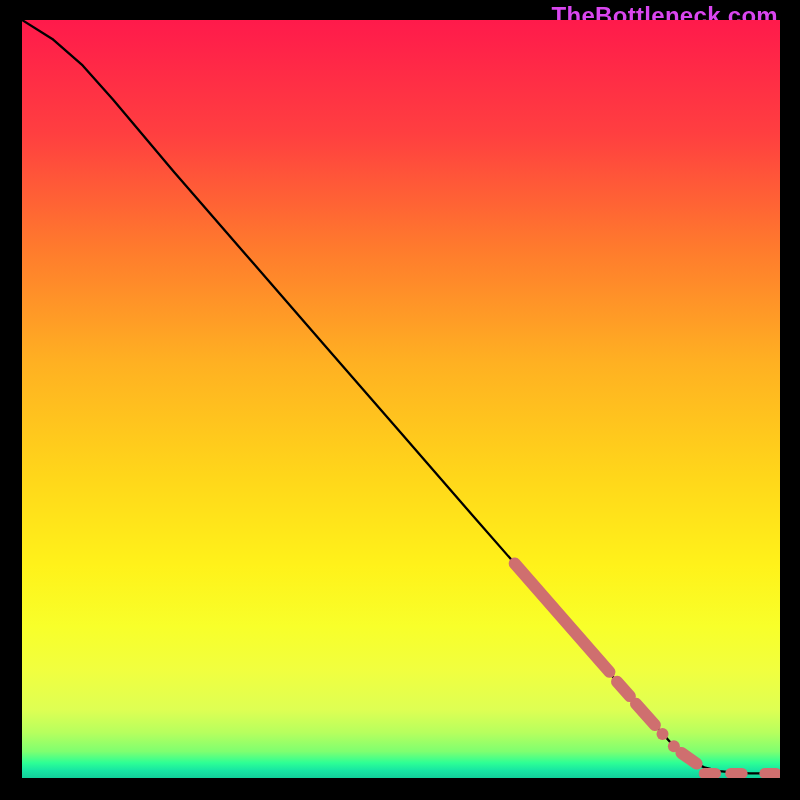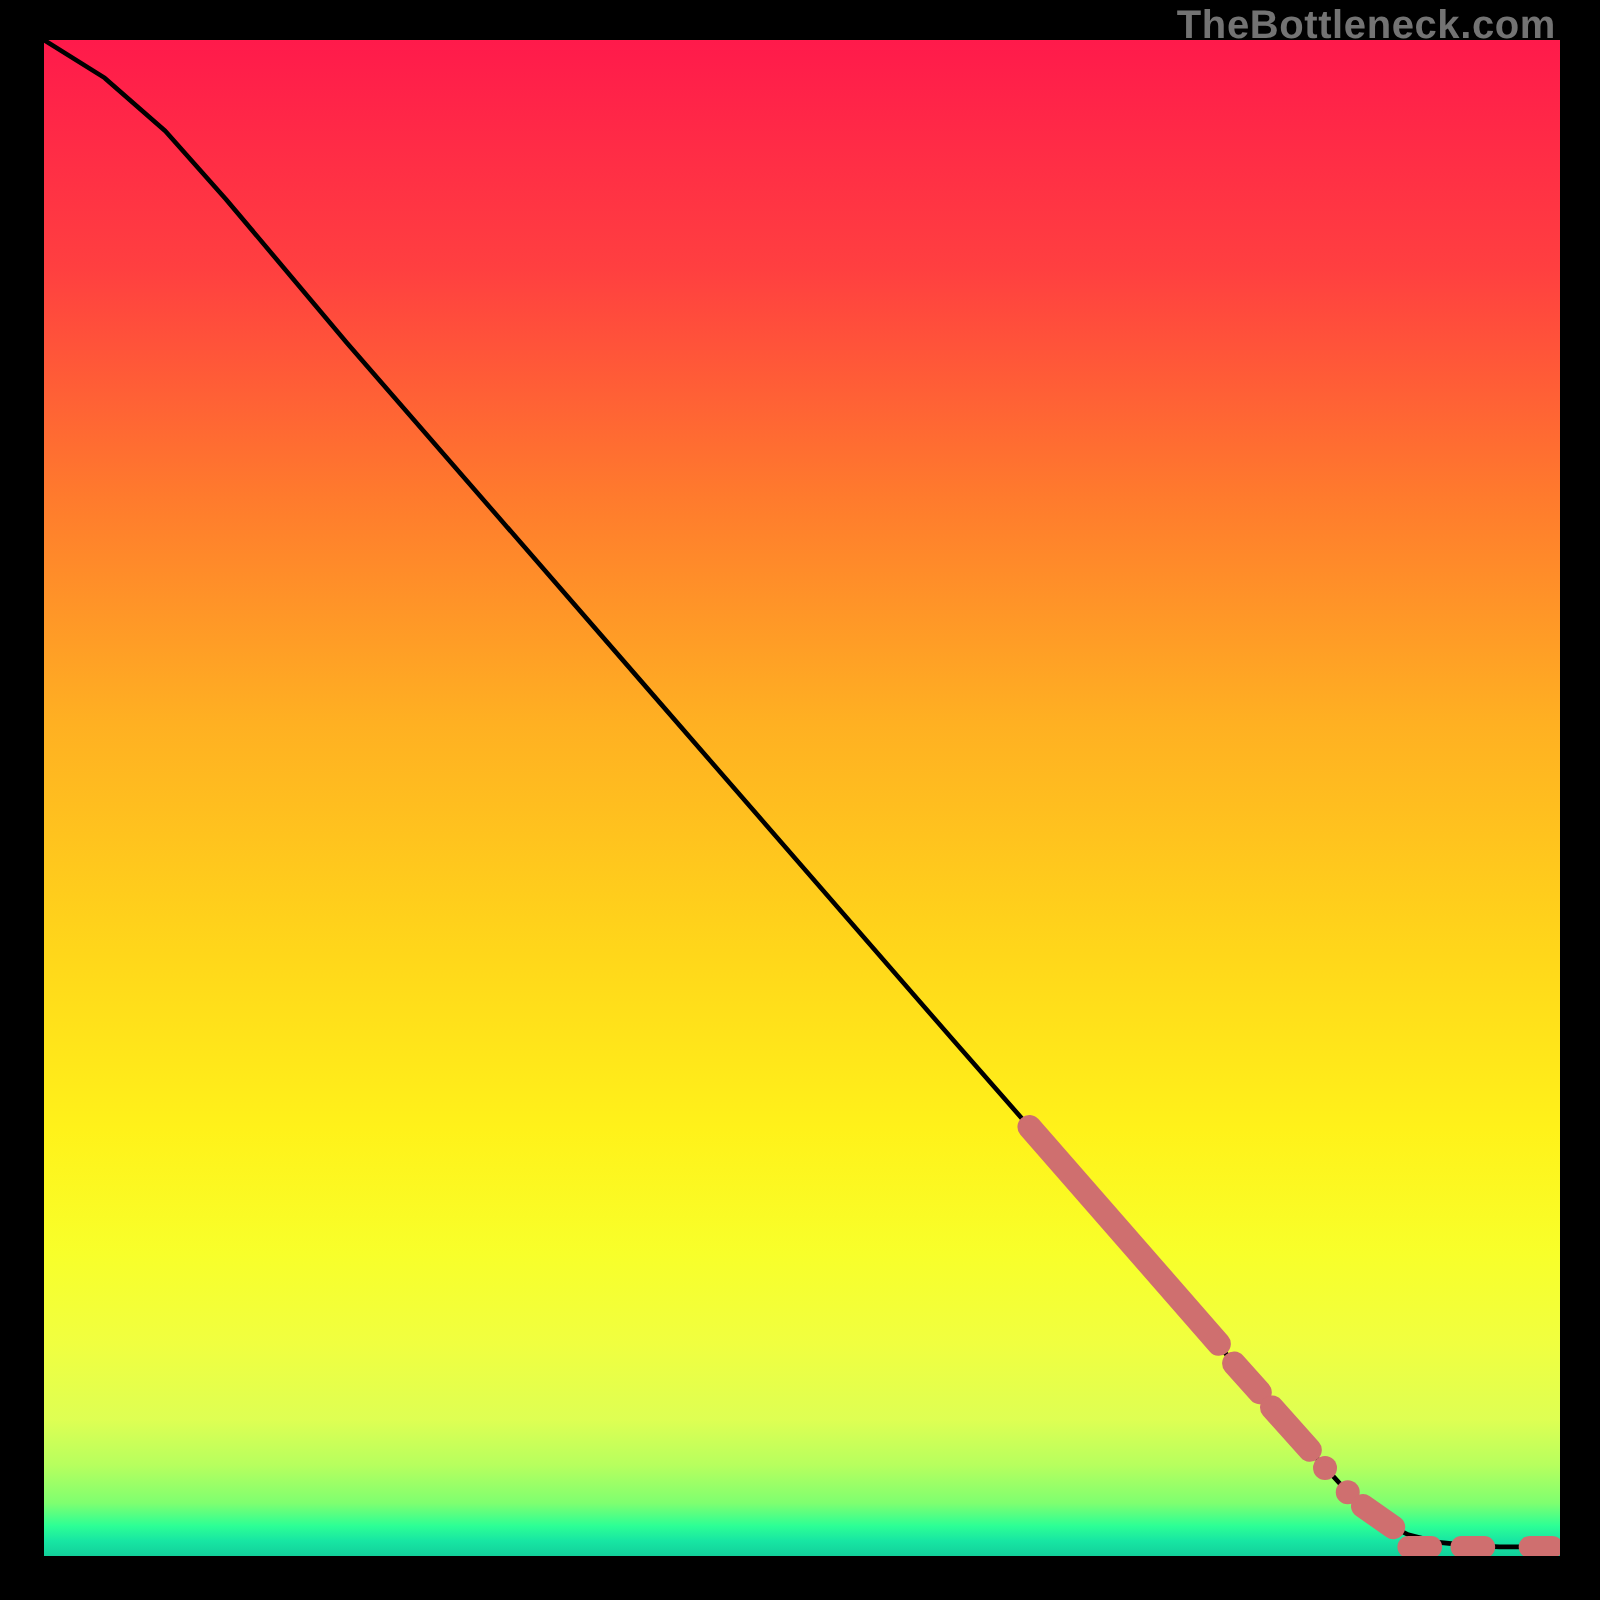--- a/index.html
+++ b/index.html
@@ -50,23 +50,23 @@
   }
   .svg-layer {
     position: absolute;
     inset: 0;
   }
   .brand {
     position: absolute;
     top: 2px;
     right: 22px;
     font-family: Arial, Helvetica, sans-serif;
-    font-size: 20px;
+    font-size: 24px;
     font-weight: 700;
-    color: #737373;
+    color: #d946ef;
     letter-spacing: 0.3px;
   }
 </style>
 </head>
 <body>
 
 <div class="stage">
   <div class="brand">TheBottleneck.com</div>
 
   <div class="plot">

